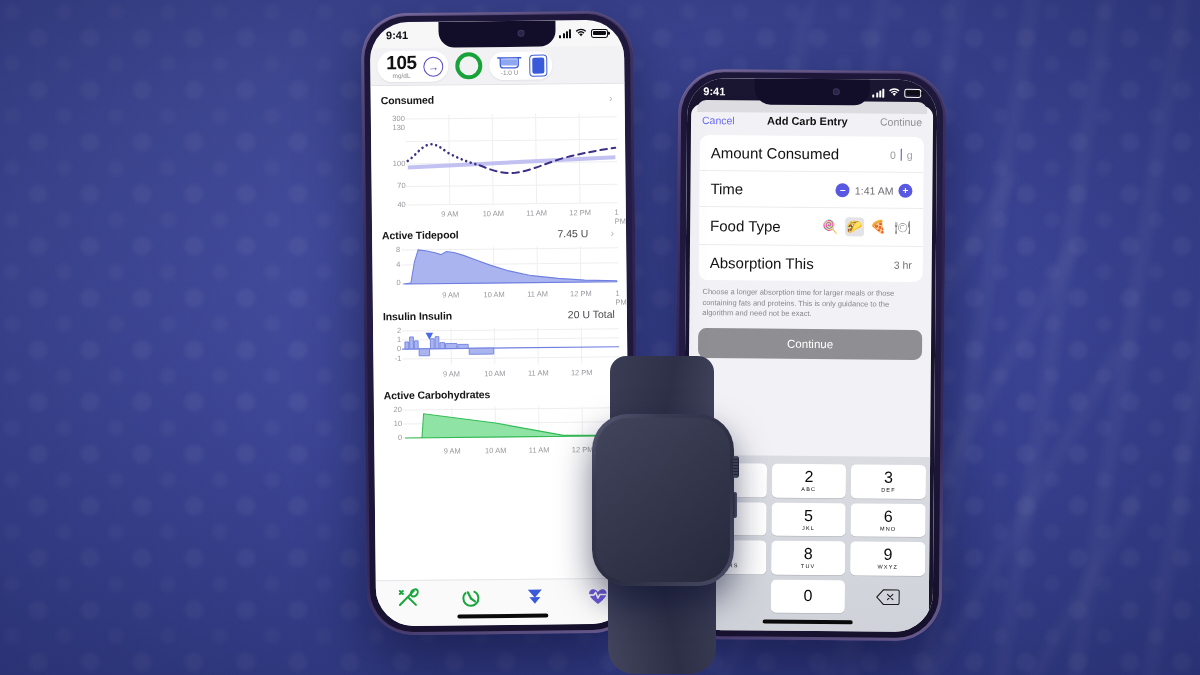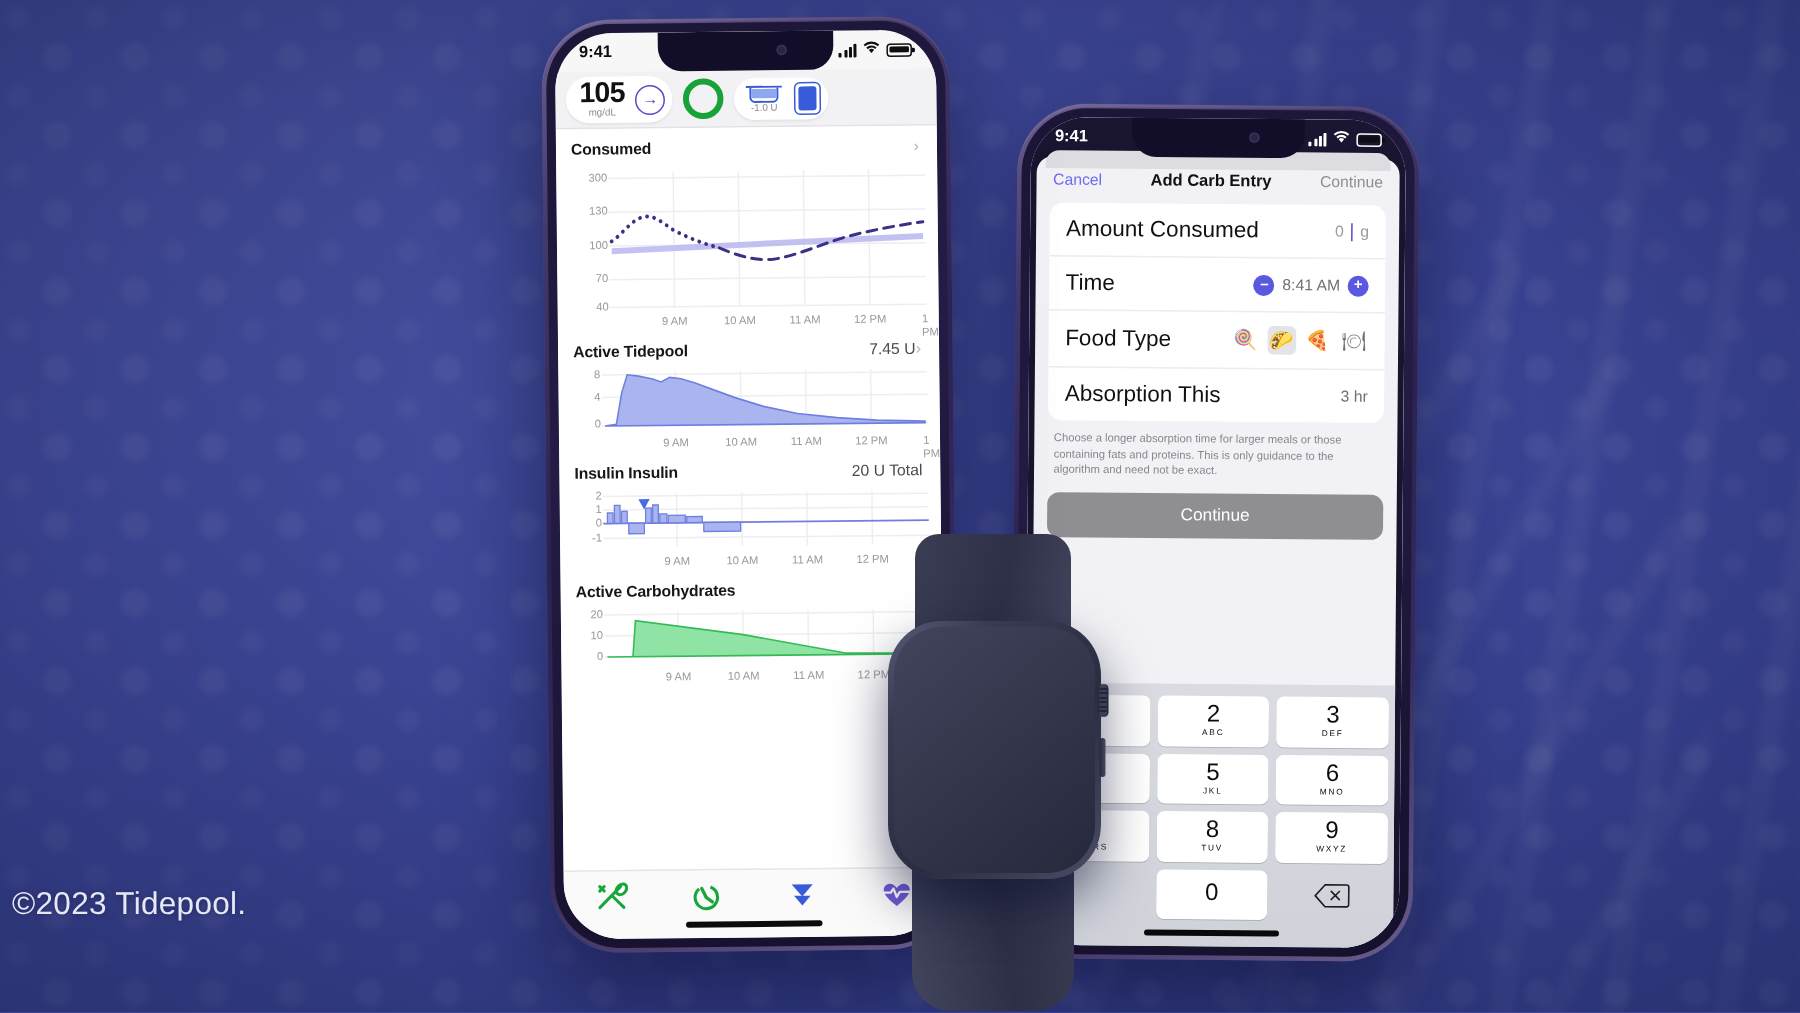--- a/index.html
+++ b/index.html
@@ -124,21 +124,21 @@
   .batt-icon{ width:18px;height:22px;border:1.6px solid #3a5bd9;border-radius:4px;
     padding:2px; }
   .batt-icon i{ display:block;width:100%;height:100%;background:#3a5bd9;border-radius:2px;}
 
   .p1-body{ position:absolute; top:64px; left:0; right:0; bottom:46px; background:#fff;
             padding:0 0 0 0; }
   .card{ padding:8px 8px 2px 10px; position:relative; }
   .card-head{ display:flex; align-items:baseline; justify-content:space-between;
               padding-right:4px; }
   .card-title{ font-size:10.5px; font-weight:700; color:#161616; letter-spacing:-.1px;}
-  .card-val{ font-size:10.5px; color:#4a4a4f; display:flex; align-items:center; gap:0;}
+  .card-val{ font-size:10.5px; color:#4a4a4f; display:flex; align-items:center; gap:22px;}
   .chev{ color:#b5b5bb; font-size:11px; }
   .chart{ position:relative; margin-top:3px; }
   .chart svg{ display:block; width:100%; }
   .xaxis{ display:flex; font-size:7.5px; color:#99999f; margin-top:1px; position:relative; height:9px;}
   .xaxis span{ position:absolute; transform:translateX(-50%); }
 
   .p1-tabbar{
     position:absolute; bottom:0; left:0; right:0; height:46px; background:#fafafa;
     border-top:.5px solid #e6e6ea; display:flex; align-items:flex-start; padding-top:7px;
   }
@@ -240,21 +240,20 @@
 <div id="bg">
   <div class="grad"></div>
   <div class="dots"></div>
   <div class="dots2"></div>
   <div class="stripes"></div>
   <div class="stripes2"></div>
   <div class="vig"></div>
 </div>
 
 <div id="copyright">
-  <div>©2023 Tidepool.</div>
 </div>
 
 <div class="phone" id="phone1">
   <div class="frame"></div>
   <div class="screen">
     <div class="notch">
         <i class="cam"></i>
       </div>
     <div class="statusbar">
       <span>9:41</span>
@@ -321,21 +320,21 @@
             </g>
 
             <path d="M28,56.5 L248,48.5 L248,52.5 L28,60.5 Z" fill="#b9b6ef" opacity=".85"></path>
 
             <path d="M28,52 C36,47 42,38 50,36 C58,34 64,40 72,45 C82,50 92,54 104,57" fill="none" stroke="#3b2f86" stroke-width="2.6" stroke-linecap="round" stroke-dasharray="0.1 5"></path>
 
             <path d="M104,57 C116,62 128,66 142,65 C158,63 174,56 192,51 C212,46 232,43 248,41" fill="none" stroke="#3b2f86" stroke-width="2" stroke-linecap="round" stroke-dasharray="7 5"></path>
           </svg>
           <div style="position:absolute;left:0;top:0;width:26px;height:100px;font-size:7.5px;color:#99999f;">
             <span style="position:absolute;right:2px;top:5px">300</span>
-            <span style="position:absolute;right:2px;top:27px">130</span>
+            <span style="position:absolute;right:2px;top:14px">130</span>
             <span style="position:absolute;right:2px;top:50px">100</span>
             <span style="position:absolute;right:2px;top:72px">70</span>
             <span style="position:absolute;right:2px;top:91px">40</span>
           </div>
           <div class="xaxis">
             <span style="left:28.8%">9 AM</span>
             <span style="left:47.2%">10 AM</span>
             <span style="left:65.6%">11 AM</span>
             <span style="left:84%">12 PM</span>
             <span style="left:101%">1 PM</span>
@@ -535,21 +534,21 @@
           <span class="row-value">
             <span class="amt">0</span>
               <span class="caret"></span>
               <span class="amt">g</span>
           </span>
         </div>
         <div class="row">
           <span class="row-label">Time</span>
           <span class="row-value">
             <span class="step">–</span>
-            <span>8:41 AM</span>
+            <span>1:41 AM</span>
             <span class="step">+</span>
           </span>
         </div>
         <div class="row">
           <span class="row-label">Food Type</span>
           <span class="foods">
             <span class="food">🍭</span>
             <span class="food sel">🌮</span>
             <span class="food">🍕</span>
             <span class="food" style="filter:grayscale(1);opacity:.55">🍽</span>

